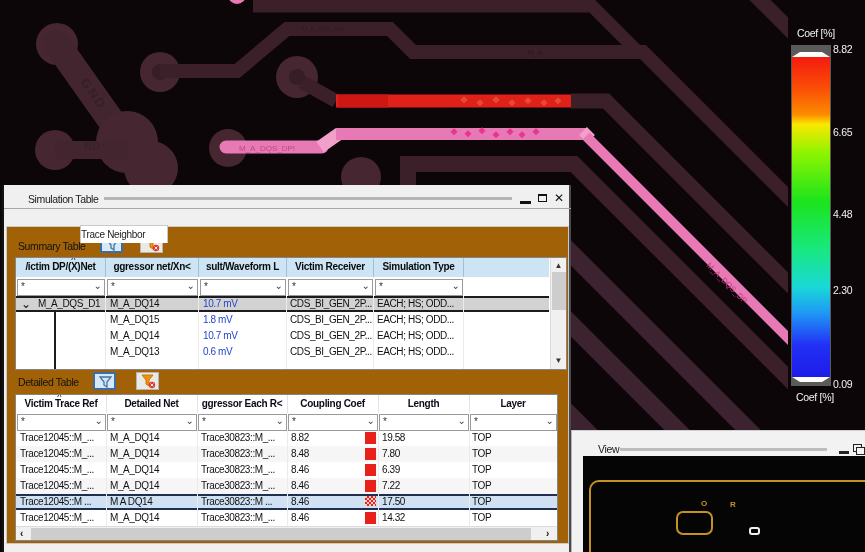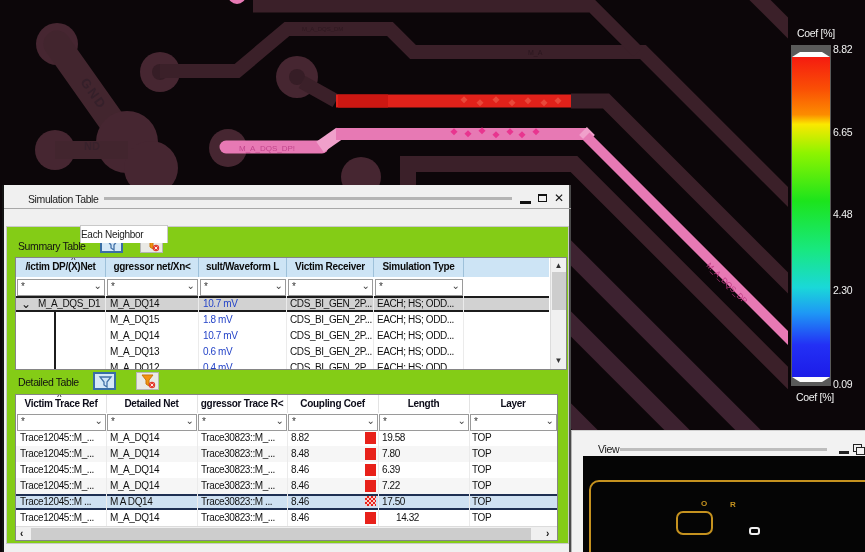--- a/index.html
+++ b/index.html
@@ -5,21 +5,21 @@
   html,body{margin:0;padding:0;background:#000;}
   #stage{position:relative;width:865px;height:552px;overflow:hidden;background:#0c0609;
          font-family:"Liberation Sans",sans-serif;}
   .abs{position:absolute;}
   
   #simwin{left:2px;top:185px;width:569px;height:367px;background:#f0f0f0;
           border-left:2px solid #131313;border-right:2px solid #4a4a4a;box-sizing:border-box;}
   #simtitle{position:absolute;left:24px;top:8px;font-size:10.5px;letter-spacing:-0.4px;color:#1a1a1a;}
   .wbtn{position:absolute;font-size:11px;color:#111;}
   .tab{position:absolute;font-size:10px;letter-spacing:-0.3px;color:#222;box-sizing:border-box;text-align:left;margin-top:16px;}
-  #tabpage{position:absolute;left:2px;top:41px;width:563px;height:318px;background:#84cc16;
+  #tabpage{position:absolute;left:2px;top:41px;width:563px;height:318px;background:#a16207;
            border:1px solid #c9c9c9;box-sizing:border-box;}
   .hsep1{position:absolute;top:0;width:1px;height:19px;background:#9ec1da;}
   .hsep2{position:absolute;top:0;width:1px;height:18px;background:#e3e3e3;}
   .colsep{position:absolute;width:1px;background:#ebebeb;}
   .frow{position:absolute;height:15px;background:#fff;border:1px solid #9a9a9a;}
   .star{position:absolute;left:3px;top:1px;font-size:10px;color:#333;}
   .drop{position:absolute;right:2px;top:0px;font-size:10px;color:#444;}
   .c{position:absolute;font-size:10px;letter-spacing:-0.4px;color:#111;white-space:nowrap;top:2px;}
   .blue{color:#2645c8;}
   .redsq{position:absolute;width:11px;height:12px;background:#e8211a;top:2px;}
@@ -151,21 +151,21 @@
 <div class="abs" id="simwin">
   <div id="simtitle">Simulation Table</div>
   <div class="abs" style="left:100px;top:12px;width:408px;height:3px;background:#b4b4b4;"></div>
   <div class="wbtn" style="left:516px;top:16px;width:11px;height:3px;background:#111;"></div>
   <div class="wbtn" style="left:534px;top:9px;width:9px;height:8px;border:1px solid #111;border-top:2.5px solid #111;box-sizing:border-box;"></div>
   <div class="wbtn" style="left:550px;top:6px;font-size:12px;">✕</div>
 
   <div class="abs" style="left:0;top:23px;width:567px;height:1px;background:#a8a8a8;"></div>
 
   <div class="tab" style="left:8px;top:27px;width:66px;height:15px;background:#ececec;border:1px solid #c9c9c9;border-bottom:none;padding-top:1px;">All Neighbor</div>
-  <div class="tab" style="left:76px;top:24px;width:88px;height:18px;background:#fff;border:1px solid #c9c9c9;border-bottom:none;padding-top:3px;z-index:2;">Each Neighbor</div>
+  <div class="tab" style="left:76px;top:24px;width:88px;height:18px;background:#fff;border:1px solid #c9c9c9;border-bottom:none;padding-top:3px;z-index:2;">Trace Neighbor</div>
 
   <div id="tabpage">
 
     <div class="lbl" style="left:11px;top:13px;">Summary Table</div>
     <div class="fbtn" style="left:93px;top:8px;background:#d6e9f7;border:2px solid #3a6ea5;">
       <svg width="21" height="16" viewBox="0 0 21 16">
             <path d="M5 3 H16 L12 8 V13 L9 11 V8 Z" fill="#cfe4f7" stroke="#4472a8" stroke-width="1.3"></path>
           </svg>
     </div>
     <div class="fbtn" style="left:133px;top:8px;background:#e9e9e5;border:1px solid #b5b5b5;">
@@ -234,26 +234,20 @@
         <div class="c blue" style="left:187px;">10.7 mV</div>
         <div class="c" style="left:274px;">CDS_BI_GEN_2P...</div>
         <div class="c" style="left:361px;">EACH; HS; ODD...</div>
       </div>
       <div class="abs" style="left:0;top:86px;width:533px;height:16px;">
         <div class="c" style="left:94px;">M_A_DQ13</div>
         <div class="c blue" style="left:187px;">0.6 mV</div>
         <div class="c" style="left:274px;">CDS_BI_GEN_2P...</div>
         <div class="c" style="left:361px;">EACH; HS; ODD...</div>
       </div>
-      <div class="abs" style="left:0;top:102px;width:533px;height:9px;">
-        <div class="c" style="left:94px;">M_A_DQ12</div>
-        <div class="c blue" style="left:187px;">0.4 mV</div>
-        <div class="c" style="left:274px;">CDS_BI_GEN_2P</div>
-        <div class="c" style="left:361px;">EACH; HS; ODD</div>
-      </div>
 
       <div class="colsep" style="left:89px;top:38px;height:73px;"></div>
       <div class="colsep" style="left:182px;top:38px;height:73px;"></div>
       <div class="colsep" style="left:270px;top:38px;height:73px;"></div>
       <div class="colsep" style="left:357px;top:38px;height:73px;"></div>
       <div class="colsep" style="left:447px;top:38px;height:73px;"></div>
 
       <div class="abs" style="left:38px;top:54px;width:2px;height:57px;background:#1c1c1c;"></div>
 
       <div class="abs" style="left:534px;top:0;width:17px;height:111px;background:#f0f0f0;border-left:1px solid #dcdcdc;">
@@ -275,21 +269,21 @@
             <circle cx="15" cy="12" r="3.2" fill="#e23b2e"></circle>
             <path d="M13.6 10.6 L16.4 13.4 M16.4 10.6 L13.6 13.4" stroke="#fff" stroke-width="0.9"></path>
           </svg>
     </div>
 
     <div class="abs" id="table2" style="left:8px;top:167px;width:543px;height:147px;border:1px solid #858585;background:#fff;box-sizing:border-box;overflow:hidden;">
 
       <div class="abs" style="left:0;top:0;width:541px;height:18px;font-weight:bold;font-size:10px;letter-spacing:-0.3px;color:#0b0b18;border-bottom:1px solid #d9d9d9;white-space:nowrap;">
         <div class="abs" style="left:0;top:3px;width:90px;text-align:center;">Victim Trace Ref</div>
         <div class="abs" style="left:90px;top:3px;width:91px;text-align:center;">Detailed Net</div>
-        <div class="abs" style="left:181px;top:3px;width:90px;text-align:center;">ggressor Trace R˂</div>
+        <div class="abs" style="left:181px;top:3px;width:90px;text-align:center;">ggressor Each R˂</div>
         <div class="abs" style="left:271px;top:3px;width:91px;text-align:center;">Coupling Coef</div>
         <div class="abs" style="left:362px;top:3px;width:91px;text-align:center;">Length</div>
         <div class="abs" style="left:453px;top:3px;width:88px;text-align:center;">Layer</div>
         <div class="hsep2" style="left:90px"></div>
             <div class="hsep2" style="left:181px"></div>
         <div class="hsep2" style="left:271px"></div>
             <div class="hsep2" style="left:362px"></div>
         <div class="hsep2" style="left:453px"></div>
         <div class="abs" style="left:41px;top:-4px;font-size:8px;color:#444;">˄</div>
       </div>
@@ -365,21 +359,21 @@
         <div class="redsq" style="left:349px;top:0;height:10px;background:repeating-conic-gradient(#e8211a 0% 25%,#f6cdc9 25% 50%);background-size:4px 4px;"></div>
         <div class="c" style="left:366px;top:0;">17.50</div>
         <div class="c" style="left:456px;top:0;">TOP</div>
       </div>
       <div class="abs" style="left:0;top:115px;width:541px;height:16px;">
         <div class="c" style="left:4px;">Trace12045::M_...</div>
             <div class="c" style="left:94px;">M_A_DQ14</div>
         <div class="c" style="left:185px;">Trace30823::M_...</div>
             <div class="c" style="left:275px;">8.46</div>
         <div class="redsq" style="left:349px;"></div>
-            <div class="c" style="left:366px;margin-left:14px;">14.32</div>
+            <div class="c" style="left:366px;">14.32</div>
         <div class="c" style="left:456px;">TOP</div>
       </div>
 
       <div class="colsep" style="left:90px;top:35px;height:96px;"></div>
       <div class="colsep" style="left:181px;top:35px;height:96px;"></div>
       <div class="colsep" style="left:271px;top:35px;height:96px;"></div>
       <div class="colsep" style="left:362px;top:35px;height:96px;"></div>
       <div class="colsep" style="left:453px;top:35px;height:96px;"></div>
 
       <div class="abs" style="left:0;top:131px;width:541px;height:14px;background:#f0f0f0;border-top:1px solid #dcdcdc;">

